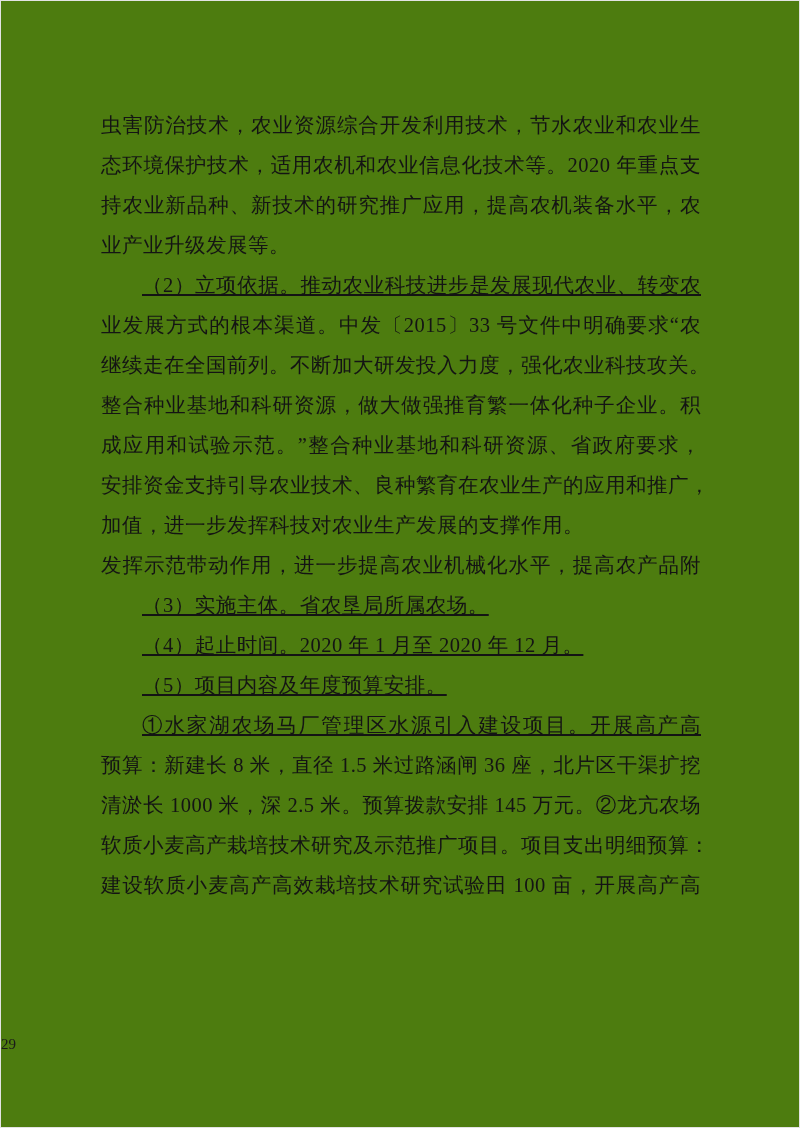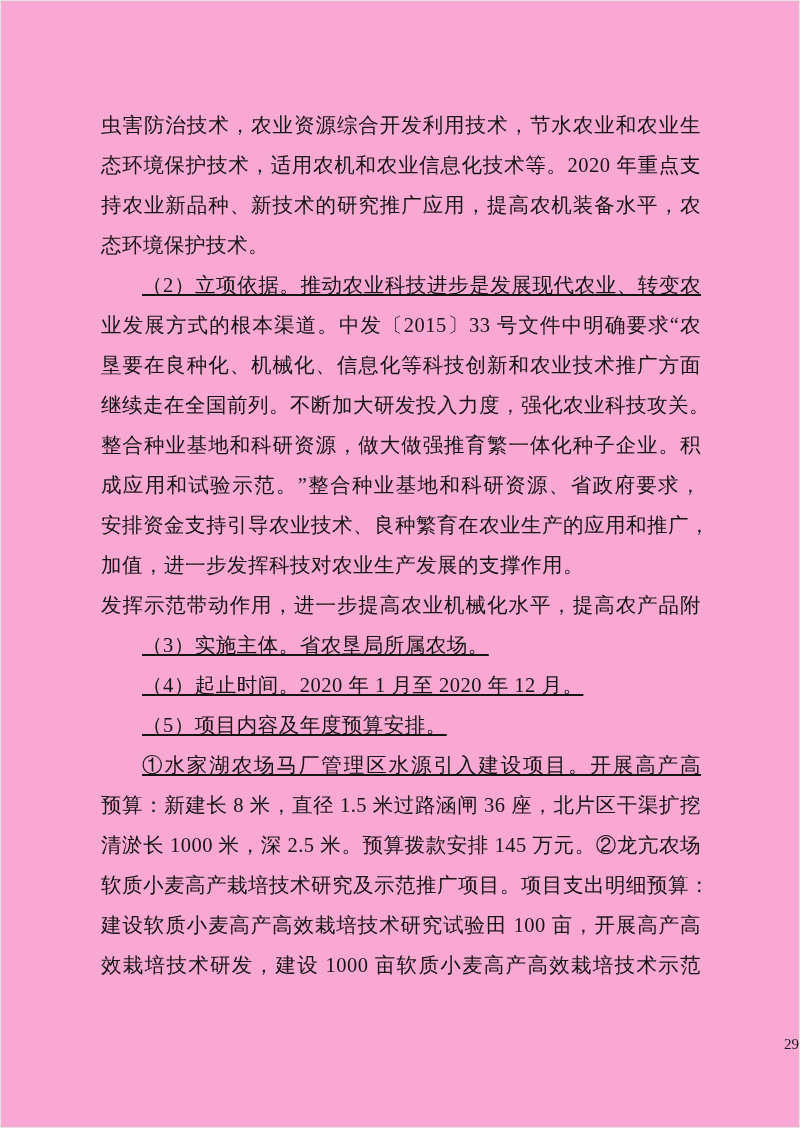--- a/index.html
+++ b/index.html
@@ -4,21 +4,21 @@
 <style>
   html, body {
     margin: 0;
     padding: 0;
     background: #ffffff;
   }
   .page {
     position: relative;
     width: 800px;
     height: 1128px;
-    background: #f9a8d4;
+    background: #4d7c0f;
     box-sizing: border-box;
     border: 1px solid #e3e3e3;
     font-family: "Liberation Serif", "DejaVu Serif", serif;
     color: #141414;
     overflow: hidden;
   }
   .body-text {
     position: absolute;
     left: 100px;
     top: 104px;
@@ -41,47 +41,45 @@
     text-indent: 2em;
     text-decoration: underline;
   }
   .footer {
     position: absolute;
     left: 0;
     top: 1028px;
     width: 100%;
     height: 30px;
     line-height: 30px;
-    text-align: right;
+    text-align: left;
     font-size: 15px;
     color: #1a1a1a;
   }
 </style>
 </head>
 <body>
 
 <div class="page">
   <div class="body-text">
     <div class="line justify">虫害防治技术，农业资源综合开发利用技术，节水农业和农业生</div>
     <div class="line justify">态环境保护技术，适用农机和农业信息化技术等。2020 年重点支</div>
     <div class="line justify">持农业新品种、新技术的研究推广应用，提高农机装备水平，农</div>
-    <div class="line">态环境保护技术。</div>
+    <div class="line">业产业升级发展等。</div>
     <div class="line justify indent">（2）立项依据。推动农业科技进步是发展现代农业、转变农</div>
     <div class="line justify">业发展方式的根本渠道。中发〔2015〕33 号文件中明确要求“农</div>
-    <div class="line justify">垦要在良种化、机械化、信息化等科技创新和农业技术推广方面</div>
     <div class="line justify">继续走在全国前列。不断加大研发投入力度，强化农业科技攻关。</div>
     <div class="line justify">整合种业基地和科研资源，做大做强推育繁一体化种子企业。积</div>
     <div class="line justify">成应用和试验示范。”整合种业基地和科研资源、省政府要求，</div>
     <div class="line justify">安排资金支持引导农业技术、良种繁育在农业生产的应用和推广，</div>
     <div class="line">加值，进一步发挥科技对农业生产发展的支撑作用。</div>
     <div class="line justify">发挥示范带动作用，进一步提高农业机械化水平，提高农产品附</div>
     <div class="line indent">（3）实施主体。省农垦局所属农场。</div>
     <div class="line indent">（4）起止时间。2020 年 1 月至 2020 年 12 月。</div>
     <div class="line indent">（5）项目内容及年度预算安排。</div>
     <div class="line justify indent">①水家湖农场马厂管理区水源引入建设项目。开展高产高</div>
     <div class="line justify">预算：新建长 8 米，直径 1.5 米过路涵闸 36 座，北片区干渠扩挖</div>
     <div class="line justify">清淤长 1000 米，深 2.5 米。预算拨款安排 145 万元。②龙亢农场</div>
     <div class="line justify">软质小麦高产栽培技术研究及示范推广项目。项目支出明细预算：</div>
     <div class="line justify">建设软质小麦高产高效栽培技术研究试验田 100 亩，开展高产高</div>
-    <div class="line justify">效栽培技术研发，建设 1000 亩软质小麦高产高效栽培技术示范</div>
   </div>
   <div class="footer">29</div>
 </div>
 
 </body></html>

